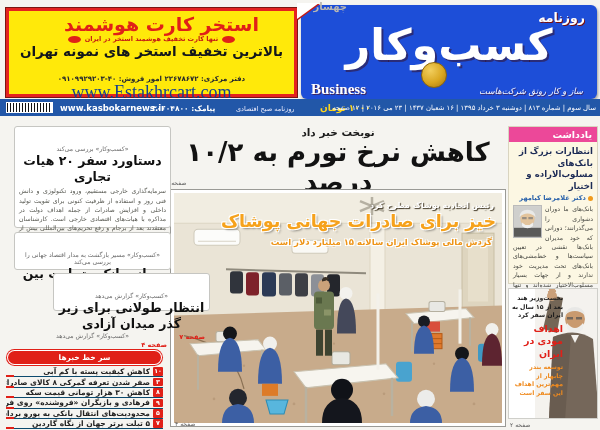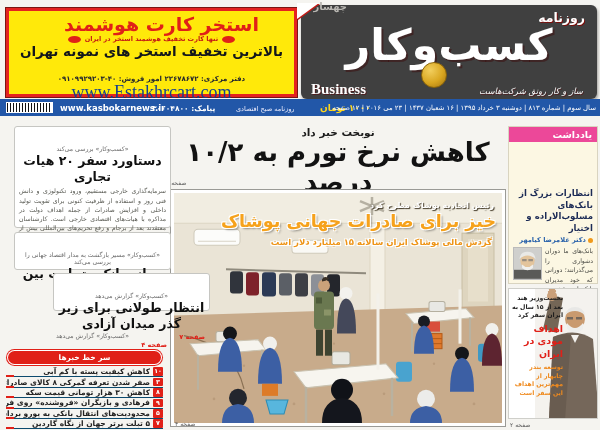--- a/index.html
+++ b/index.html
@@ -11,21 +11,21 @@
   .ad { position:absolute; left:6px; top:8px; width:291px; height:89px; background:#ffe90a;
         border:3px solid #e42320; box-shadow:0 0 0 1px #7a1612; text-align:center; display:block; }
   .ad-title { font-size:19px; font-weight:bold; color:#e02018; line-height:22px; margin-top:2px;padding-left:20px; }
   .ad-sub { font-size:6.5px; color:#c41a14; font-weight:bold; display:flex; align-items:center; justify-content:center; gap:4px; }
   .oval { display:inline-block; width:13px; height:7px; background:#e02018; border-radius:50%; }
   .ad-line2 { font-size:13.5px; font-weight:bold; color:#13161c; line-height:16px; }
   .ad-contacts { font-size:7px; font-weight:bold; color:#23262e; margin-top:16px; }
   .ad-url { font-family:"Liberation Serif", serif; font-size:18px; color:#16418e; direction:ltr; line-height:19px; }
 
   
-  .masthead { position:absolute; left:301px; top:5px; width:296px; height:94px; background:#404040;
+  .masthead { position:absolute; left:301px; top:5px; width:296px; height:94px; background:#1d4ed8;
               border-radius:6px; box-shadow:1px 2px 3px rgba(0,0,0,.35); }
   .mh-watermark { position:absolute; top:-4px; right:250px; font-size:10px; color:#b9b7b2; font-weight:bold; }
   .mh-ruz { position:absolute; top:5px; right:12px; color:#fff; font-size:12.5px; font-weight:bold;
             text-shadow:1px 1px 0 #7a0f0c; }
   .mh-logo { position:absolute; top:17px; right:0; width:100%; text-align:center; color:#fff;
              font-size:43px; font-weight:bold; letter-spacing:-1px; line-height:46px;
              text-shadow:2px 2px 0 rgba(60,5,5,.45); }
   .coin { position:absolute; top:57px; left:120px; width:26px; height:26px; border-radius:50%;
           background:radial-gradient(circle at 35% 30%, #f2cf5e, #d9a620 55%, #a3720e);
           border:1px solid #8c6509; }
@@ -64,21 +64,21 @@
   .ph-sub { position:absolute; top:44px; right:10px; color:#ee9417; font-size:8.5px; font-weight:bold;
             text-shadow:-1px -1px 0 #fff,1px 1px 0 #fff,1px -1px 0 #fff,-1px 1px 0 #fff; }
   .ph-caption { position:absolute; bottom:-1px; left:4px; font-size:6px; color:#555; background:transparent; }
 
   
   .note { position:absolute; left:508px; top:126px; width:90px; height:158px; background:#fcf7e3;
           border:1px solid #d9d4c0; }
   .note-header { height:15px; background:#ec4899; color:#fff; font-size:9.5px; font-weight:bold;
                  line-height:15px; padding-right:5px; }
   .note-body-area { padding:4px 4px 2px 4px; }
-  .note-title { font-size:8.6px; font-weight:bold; color:#1c2b56; line-height:1.35; text-align:right;margin-top:42px; }
+  .note-title { font-size:8.6px; font-weight:bold; color:#1c2b56; line-height:1.35; text-align:right; }
   .note-author { font-size:6.6px; color:#2b63ab; font-weight:bold; margin-top:2px; display:flex; align-items:center; gap:2px; }
   .pen-dot { width:5px; height:5px; border-radius:50%; background:#f09a1c; display:inline-block; }
   .note-flow { margin-top:2px; }
   .portrait { float:left; width:29px; height:33px; margin:1px 3px 1px 0; border:1px solid #bbb; background:#d8d8d6; }
   .portrait svg { display:block; width:100%; height:100%; }
   .note-text { font-size:6.2px; color:#44453f; text-align:justify; line-height:1.52; }
   .note-more { clear:both; font-size:6.6px; font-weight:bold; color:#e02018; text-align:left; margin-top:2px; }
 
   
   .modi { position:absolute; left:508px; top:288px; width:90px; height:131px; background:#fff;

